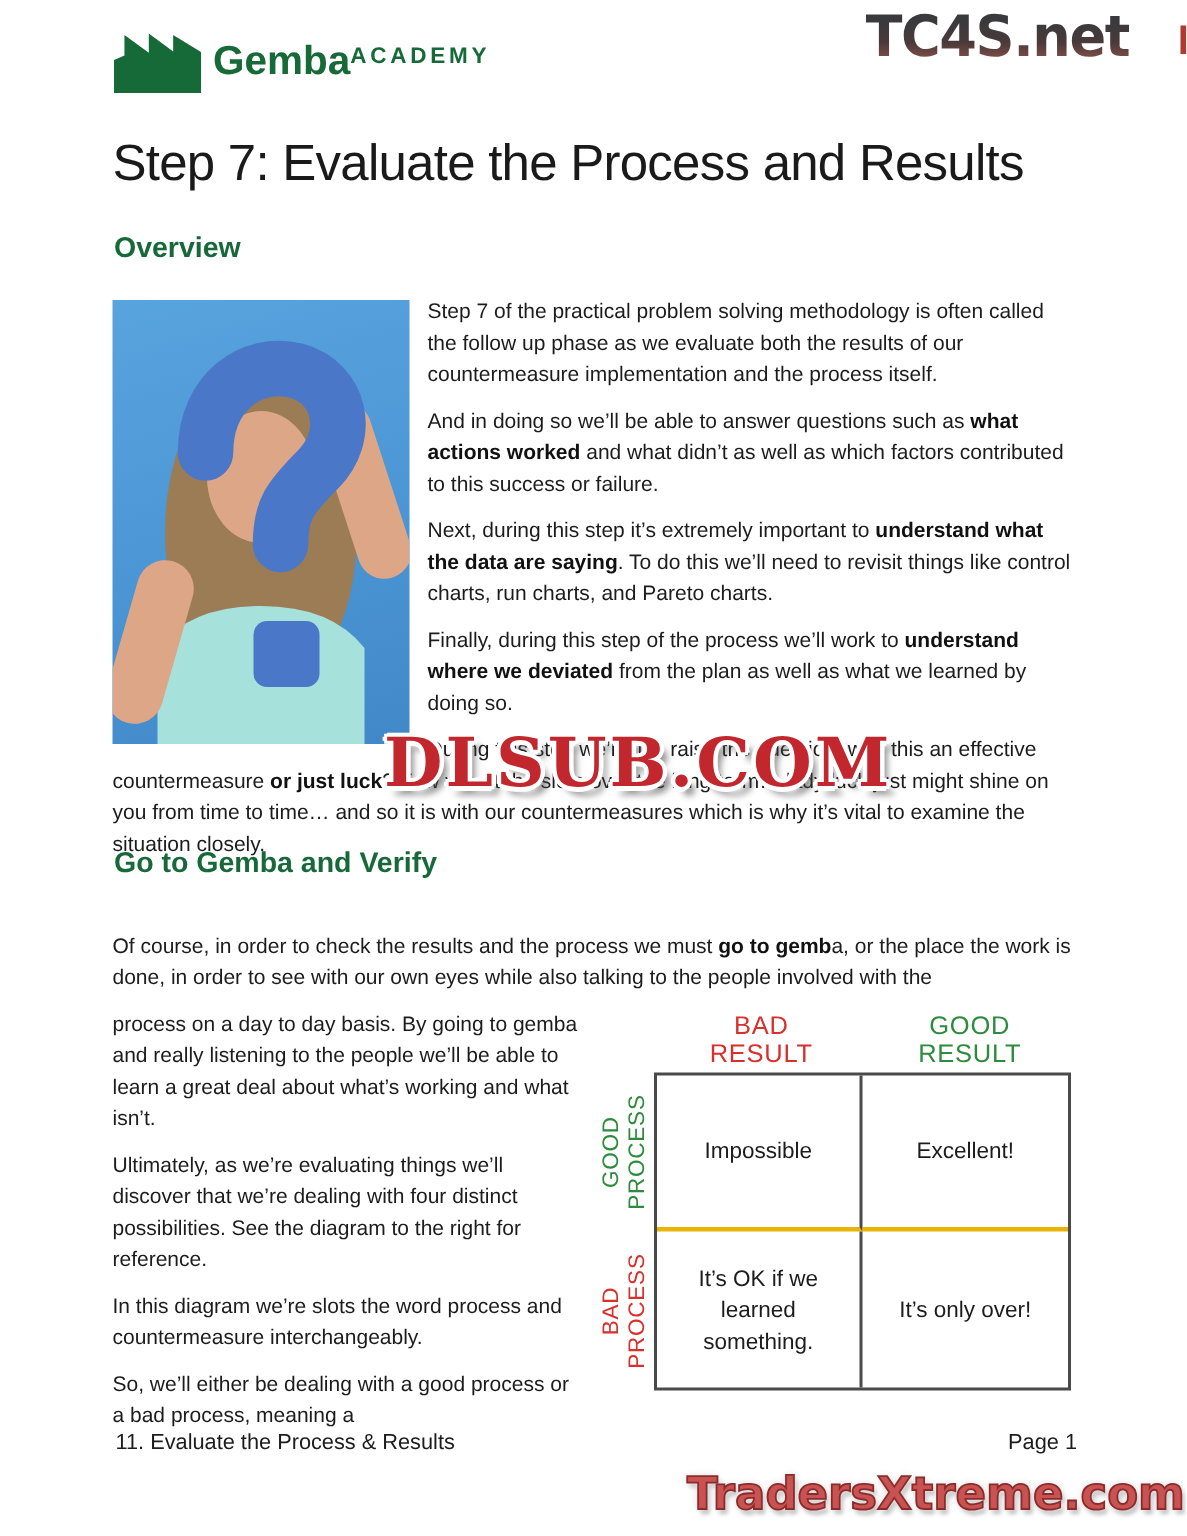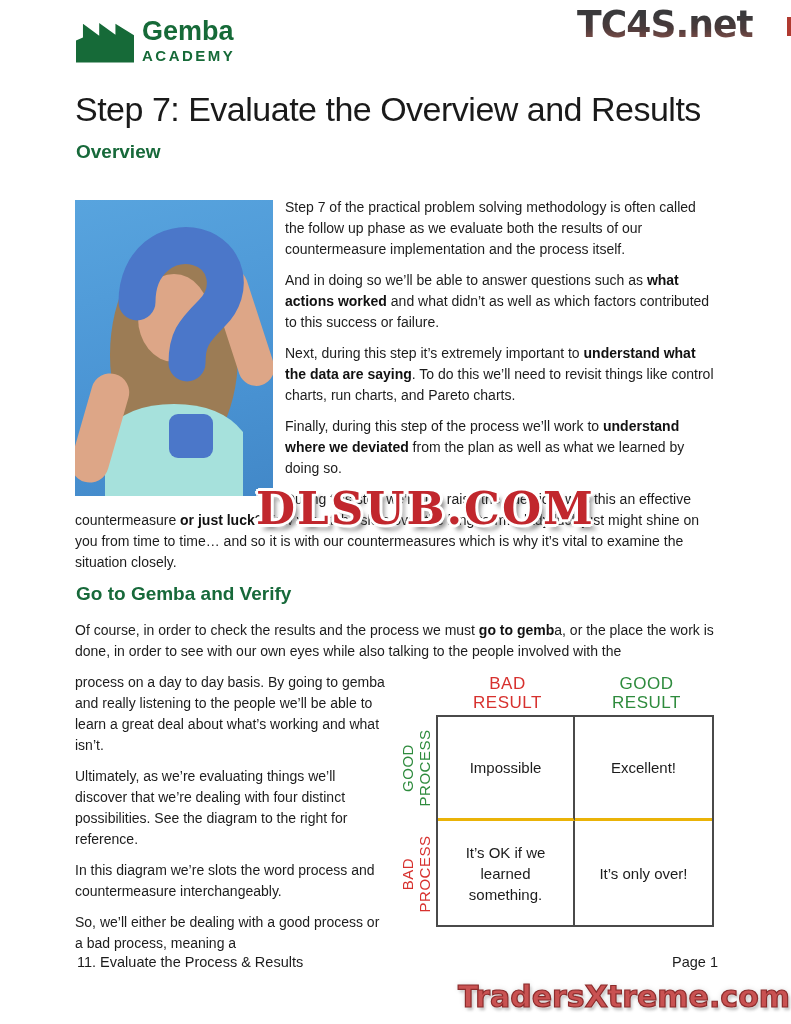--- a/index.html
+++ b/index.html
@@ -7,41 +7,41 @@
     position:relative; width:791px; height:1024px; overflow:hidden;
     background:#ffffff; font-family:"Liberation Sans", sans-serif; color:#222222;
   }
 
   
   .logo { position:absolute; left:76px; top:18px; display:flex; align-items:center; gap:8px; }
   .factory-icon {
     width:58px; height:44px; background:#166a38;
     clip-path: polygon(0 100%, 0 50%, 12% 43%, 12% 12%, 40% 39%, 40% 10%, 68% 37%, 68% 12%, 100% 38%, 100% 100%);
   }
-  .logo-text { display:flex; flex-direction:column; line-height:1; }
+  .logo-text { display:flex; flex-direction:row; line-height:1; }
   .logo-main { font-size:27px; font-weight:bold; color:#166a38; letter-spacing:0px; }
   .logo-sub  { font-size:15px; font-weight:bold; color:#166a38; letter-spacing:2.5px; margin-top:3px; }
 
   .tc4s {
     position:absolute; left:577px; top:2px; font-family:"DejaVu Sans", sans-serif;
     font-weight:bold; font-size:38px; letter-spacing:-1px; transform:scaleX(0.95); transform-origin:left top;
     background:linear-gradient(180deg,#3a3a3c 30%, #4a3a3a 60%, #86504a 88%);
     -webkit-background-clip:text; background-clip:text; color:transparent;
     text-shadow:none;
   }
   .red-sliver { position:absolute; right:0; top:17px; width:4px; height:19px; background:#b03a30; }
 
   
   .title {
     position:absolute; left:75px; top:90px; margin:0; font-weight:normal;
     font-size:34px; letter-spacing:-0.5px; color:#1a1a1a;
   }
   .h-green { font-size:19px; font-weight:bold; color:#17693a; margin:0; }
-  .overview-h { position:absolute; left:76px; top:141px; }
-  .gemba-h    { position:absolute; left:76px; top:583px; }
+  .overview-h { position:absolute; left:76px; top:155px; }
+  .gemba-h    { position:absolute; left:76px; top:565px; }
 
   
   .overview-body { position:absolute; left:75px; top:197px; width:641px; }
   .overview-body p, .gemba-body p { margin:0 0 10px 0; font-size:14px; line-height:21px; color:#1c1c1c; }
   .overview-body b, .gemba-body b { color:#111; }
 
   .photo {
     position:relative; float:left; width:198px; height:296px; margin:3px 12px 0 0;
     background:linear-gradient(165deg,#58a4de 0%, #4a94d4 60%, #4288c8 100%); overflow:hidden;
   }
@@ -105,21 +105,21 @@
   <div class="logo">
     <div class="factory-icon"></div>
     <div class="logo-text">
       <div class="logo-main">Gemba</div>
       <div class="logo-sub">ACADEMY</div>
     </div>
   </div>
   <div class="tc4s">TC4S.net</div>
   <div class="red-sliver"></div>
 
-  <h1 class="title">Step 7: Evaluate the Overview and Results</h1>
+  <h1 class="title">Step 7: Evaluate the Process and Results</h1>
 
   <h2 class="h-green overview-h">Overview</h2>
   <div class="overview-body">
     <div class="photo">
       <svg width="198" height="296" viewBox="0 0 198 296">
         <ellipse cx="99" cy="155" rx="64" ry="110" fill="#9c7c55"></ellipse>
         <ellipse cx="99" cy="118" rx="36" ry="44" fill="#dda687"></ellipse>
         <path d="M30,296 L30,232 Q52,204 99,204 Q146,204 168,232 L168,296 Z" fill="#a6e1dc"></path>
         <rect x="6" y="172" width="38" height="112" rx="19" fill="#dda687" transform="rotate(16 25 228)"></rect>
         <rect x="150" y="66" width="36" height="122" rx="18" fill="#dda687" transform="rotate(-18 168 127)"></rect>

